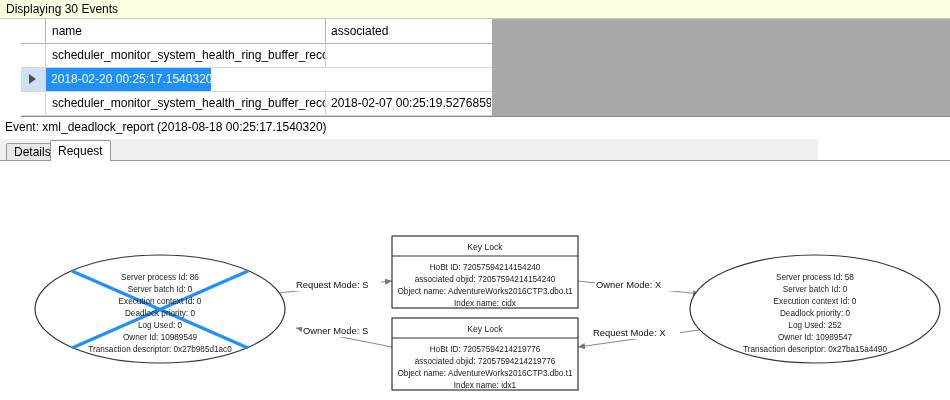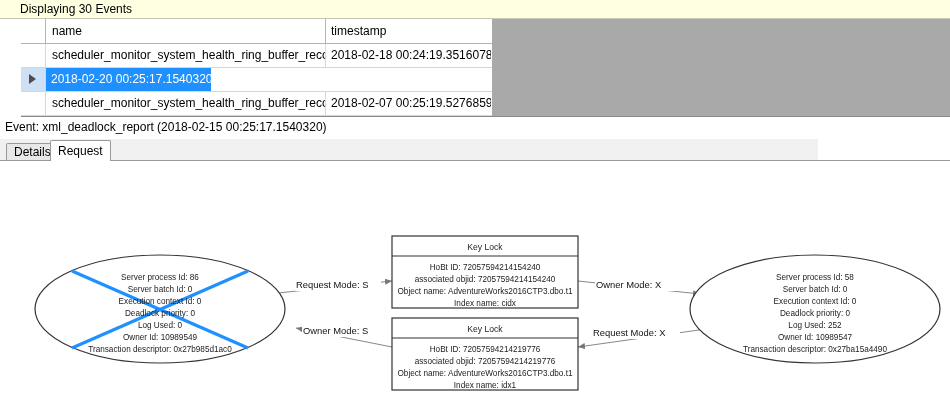--- a/index.html
+++ b/index.html
@@ -20,21 +20,21 @@
   
   #banner {
     position: absolute;
     left: 0; top: 0;
     width: 950px;
     height: 19px;
     background: #ffffe1;
     border-bottom: 1px solid #c8c8b4;
     box-sizing: border-box;
     line-height: 18px;
-    padding-left: 20px;
+    padding-left: 6px;
     font-size: 12px;
     color: #000;
   }
 
   
   #grid {
     position: absolute;
     left: 0; top: 19px;
     width: 950px;
     height: 98px;
@@ -191,46 +191,45 @@
 <div id="banner">
   <span>Displaying 30 Events</span>
 </div>
 
 <div id="grid">
   <div id="grid-inner">
 
     <div class="grid-row header">
       <div class="cell-sel"></div>
       <div class="cell-name">name</div>
-      <div class="cell-ts">timestamp</div>
+      <div class="cell-ts">associated</div>
     </div>
 
     <div class="grid-row">
       <div class="cell-sel"></div>
       <div class="cell-name">scheduler_monitor_system_health_ring_buffer_recorded</div>
-      <div class="cell-ts">2018-02-18 00:24:19.3516078</div>
     </div>
 
     <div class="grid-row selected">
       <div class="cell-sel">
         <span class="row-arrow"></span>
       </div>
       <div class="cell-ts">2018-02-20 00:25:17.1540320</div>
     </div>
 
     <div class="grid-row">
       <div class="cell-sel"></div>
       <div class="cell-name">scheduler_monitor_system_health_ring_buffer_recorded</div>
       <div class="cell-ts">2018-02-07 00:25:19.5276859</div>
     </div>
 
   </div>
 </div>
 
-<div id="event-caption">Event: xml_deadlock_report (2018-02-15 00:25:17.1540320)</div>
+<div id="event-caption">Event: xml_deadlock_report (2018-08-18 00:25:17.1540320)</div>
 
 <div id="tabstrip">
   <div class="tab" id="tab-details">Details</div>
   <div class="tab active" id="tab-deadlock">Request</div>
 </div>
 
 <div id="canvas-panel">
 <svg id="dl-svg" width="950" height="239" viewBox="0 0 950 239" xmlns="http://www.w3.org/2000/svg">
 
   <defs>

